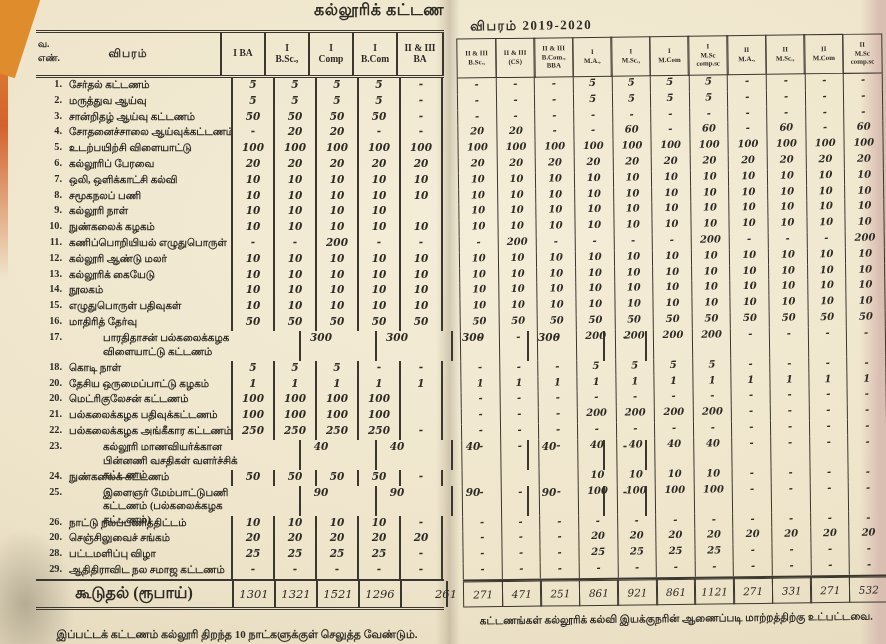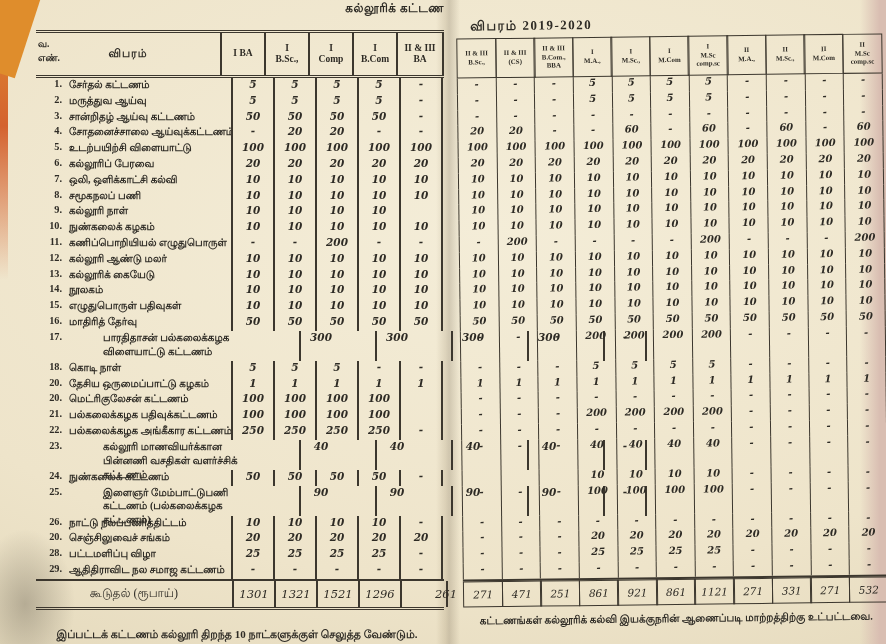--- a/index.html
+++ b/index.html
@@ -18,42 +18,42 @@
     background:linear-gradient(180deg,#e09030 0%,#d4622e 45%,rgba(200,184,149,0) 100%);}
   .wedge{position:absolute;left:-12px;top:-18px;width:42px;height:92px;background:#df8d2c;transform:rotate(18deg);}
   .corner-dark{position:absolute;left:-25px;bottom:-35px;width:100px;height:150px;
     background:radial-gradient(closest-side,rgba(120,112,95,.45),rgba(120,112,95,0));}
   .spine{position:absolute;left:436px;top:0;width:24px;height:100%;
     background:linear-gradient(90deg,rgba(96,76,44,0),rgba(96,76,44,.14) 40%,rgba(60,45,25,.18) 55%,rgba(96,76,44,0));}
   .edge-right{position:absolute;right:0;top:0;width:26px;height:100%;
     background:linear-gradient(90deg,rgba(214,186,172,0),#d9beb2 75%);}
   
   .ltitle{position:absolute;left:290px;top:1px;width:154px;text-align:right;
-    font-weight:700;font-size:12px;letter-spacing:.5px;}
+    font-weight:700;font-size:16px;letter-spacing:.5px;}
   
   .ltable{position:absolute;left:36px;top:30px;width:408px;}
   .lhdr{display:flex;border-top:3px double var(--line);border-bottom:3px double var(--line);height:42px;box-sizing:content-box;}
   .lhead-label{width:196px;position:relative;display:flex;align-items:center;justify-content:center;}
   .serialhdr{position:absolute;left:2px;top:4px;font-size:9.5px;font-weight:700;line-height:1.5;}
   .detailshdr{font-size:11px;font-weight:700;letter-spacing:1px;}
   .lhcell{width:42px;border-left:2px solid var(--line);display:flex;flex-direction:column;
     justify-content:center;align-items:center;font-weight:700;font-size:9.5px;line-height:1.2;text-align:center;}
   .lhcell.last{width:44px;border-right:2px solid var(--line);}
   .lrow{display:flex;height:15.8px;align-items:flex-start;}
   .lrow.tall{height:30px;gap:34px;}
   .lno{width:26px;text-align:right;padding-right:3px;font-size:10.3px;font-weight:700;flex:none;}
   .llabel{width:166px;padding-left:4px;font-size:10.3px;line-height:1.4;font-weight:700;
     white-space:nowrap;overflow:hidden;flex:none;box-sizing:border-box;}
   .lrow.tall .llabel{white-space:normal;line-height:1.35;}
   .lval{width:42px;flex:none;border-left:2px solid var(--line);text-align:center;
     font-style:italic;font-weight:700;font-size:10.5px;font-family:"DejaVu Serif",serif;
     height:100%;box-sizing:border-box;padding-top:0px;}
   .lval.last{width:44px;border-right:2px solid var(--line);}
   .ltotal{display:flex;height:26px;border-top:2px solid var(--line);border-bottom:3px double var(--line);}
-  .ltlabel{width:196px;display:flex;align-items:center;justify-content:center;font-weight:400;font-size:12px;flex:none;}
+  .ltlabel{width:196px;display:flex;align-items:center;justify-content:center;font-weight:700;font-size:16px;flex:none;}
   .ltcell{width:42px;flex:none;border-left:2px solid var(--line);display:flex;align-items:center;justify-content:center;
     font-style:italic;font-weight:400;font-size:11.5px;font-family:"DejaVu Serif",serif;box-sizing:border-box;}
   .ltcell.last{width:44px;border-right:2px solid var(--line);padding-left:44px;}
   .lfoot{position:absolute;left:30px;top:628px;width:414px;text-align:center;font-weight:700;font-size:11px;white-space:nowrap;}
   
   .rtable{position:absolute;left:456px;top:16px;width:426px;transform:rotate(-0.7deg);transform-origin:50% 0;}
   .rtitle{font-weight:700;font-size:13px;letter-spacing:1.5px;margin:0 0 3px 14px;}
   .rhdr{display:flex;height:40px;}
   .rhcell{flex:1;border:1.6px solid var(--line);margin-left:-1.6px;display:flex;flex-direction:column;
     align-items:center;justify-content:center;font-weight:700;font-size:6.9px;line-height:1.25;text-align:center;}

